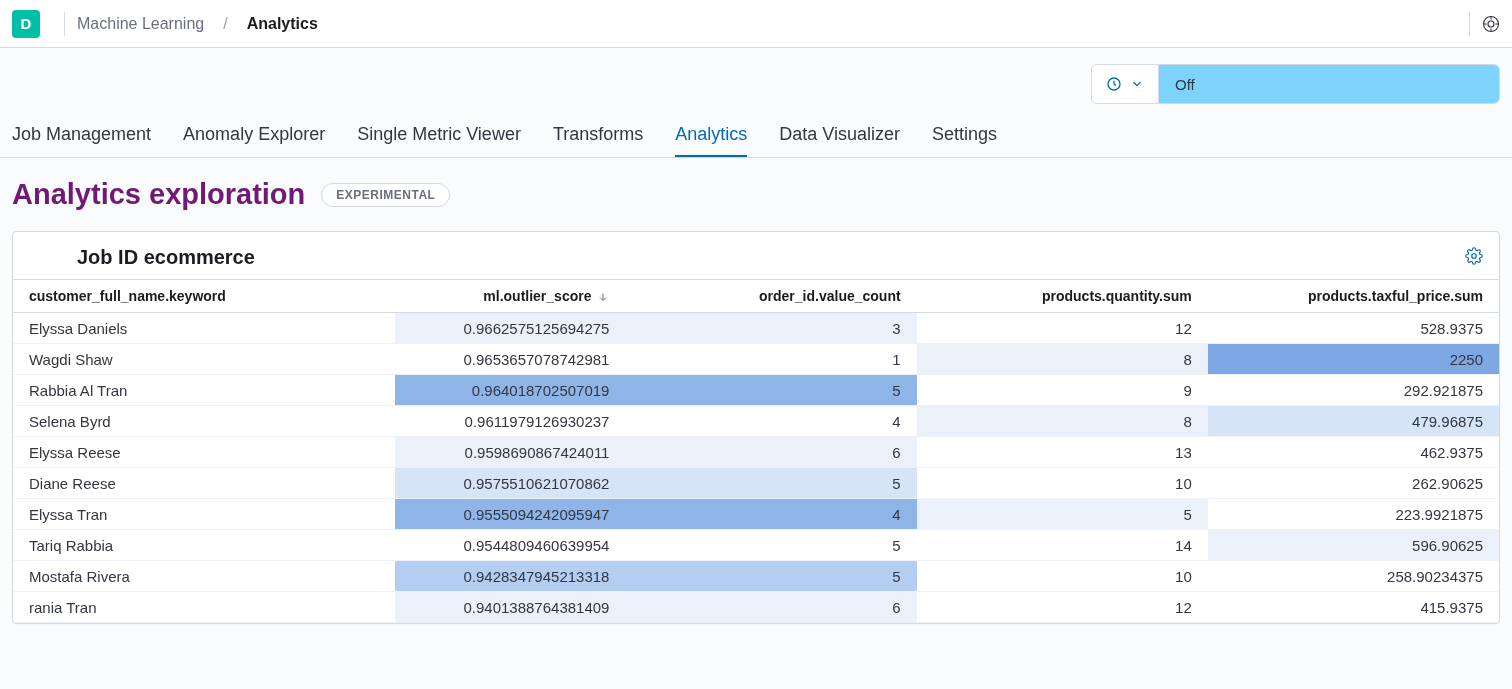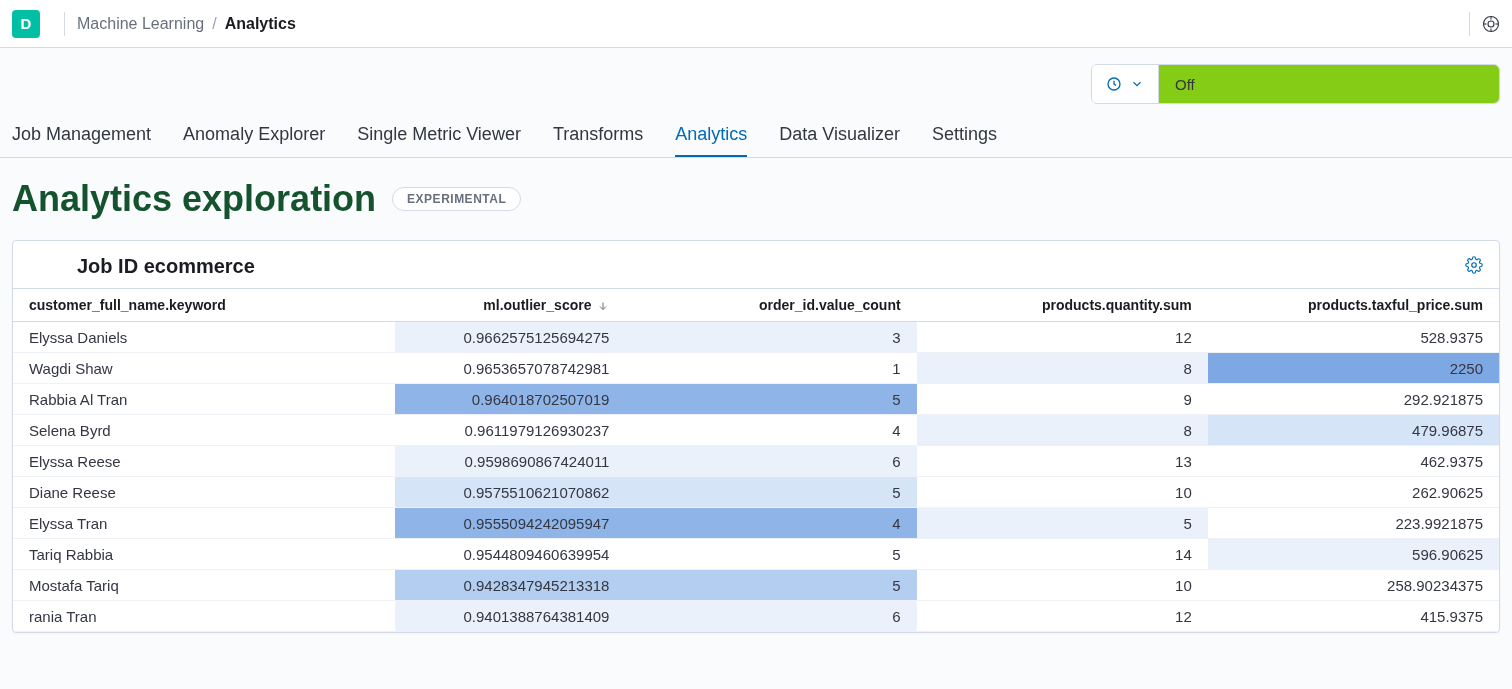--- a/index.html
+++ b/index.html
@@ -28,21 +28,21 @@
     color: #fff;
     border-radius: 4px;
     display: flex; align-items: center; justify-content: center;
     font-weight: 700;
     font-size: 15px;
     margin-right: 12px;
   }
   .vdiv {
     width: 1px; height: 24px; background: #d3dae6; margin: 0 12px;
   }
-  .breadcrumb { display: flex; align-items: center; gap: 8px; font-size: 16px; }
+  .breadcrumb { display: flex; align-items: center; gap: 19px; font-size: 16px; }
   .breadcrumb a { color: #69707d; text-decoration: none; }
   .breadcrumb .sep { color: #98a2b3; }
   .breadcrumb .current { color: #1a1c21; font-weight: 600; }
   .header-right { margin-left: auto; display: flex; align-items: center; }
   .help-icon {
     width: 18px; height: 18px;
   }
 
   
   .controls-row {
@@ -67,21 +67,21 @@
     cursor: pointer;
   }
   .dp-left svg.clock { stroke: #006bb4; }
   .dp-left svg.chev { stroke: #006bb4; }
   .dp-right {
     display: flex; align-items: center;
     padding: 0 20px 0 16px;
     min-width: 340px;
     color: #343741;
     font-size: 15px;
-    background: #84cc16;
+    background: #7dd3fc;
   }
 
   
   .tabs-row {
     display: flex;
     gap: 32px;
     padding: 20px 12px 0 12px;
     border-bottom: 1px solid #d3dae6;
     font-size: 18px;
   }
@@ -97,23 +97,23 @@
   }
 
   
   .page-title-row {
     display: flex;
     align-items: center;
     gap: 16px;
     padding: 20px 12px;
   }
   .page-title {
-    font-size: 36px;
+    font-size: 29px;
     font-weight: 600;
-    color: #14532d;
+    color: #701a75;
     text-align: right;
   }
   .badge {
     border: 1px solid #d3dae6;
     border-radius: 20px;
     padding: 4px 14px;
     font-size: 12px;
     font-weight: 700;
     letter-spacing: 0.5px;
     color: #69707d;
@@ -333,21 +333,21 @@
           <td class="num"><span class="val">223.9921875</span></td>
         </tr>
         <tr>
           <td><span class="val">Tariq Rabbia</span></td>
           <td class="num"><span class="val">0.9544809460639954</span></td>
           <td class="num"><span class="val">5</span></td>
           <td class="num"><span class="val">14</span></td>
           <td class="num"><div class="heat" style="background: rgb(234, 241, 251);"></div><span class="val">596.90625</span></td>
         </tr>
         <tr>
-          <td><span class="val">Mostafa Tariq</span></td>
+          <td><span class="val">Mostafa Rivera</span></td>
           <td class="num"><div class="heat" style="background: rgb(179, 206, 240);"></div><span class="val">0.9428347945213318</span></td>
           <td class="num"><div class="heat" style="background: rgb(179, 206, 240);"></div><span class="val">5</span></td>
           <td class="num"><span class="val">10</span></td>
           <td class="num"><span class="val">258.90234375</span></td>
         </tr>
         <tr>
           <td><span class="val">rania Tran</span></td>
           <td class="num"><div class="heat" style="background: rgb(234, 241, 251);"></div><span class="val">0.9401388764381409</span></td>
           <td class="num"><div class="heat" style="background: rgb(234, 241, 251);"></div><span class="val">6</span></td>
           <td class="num"><span class="val">12</span></td>

